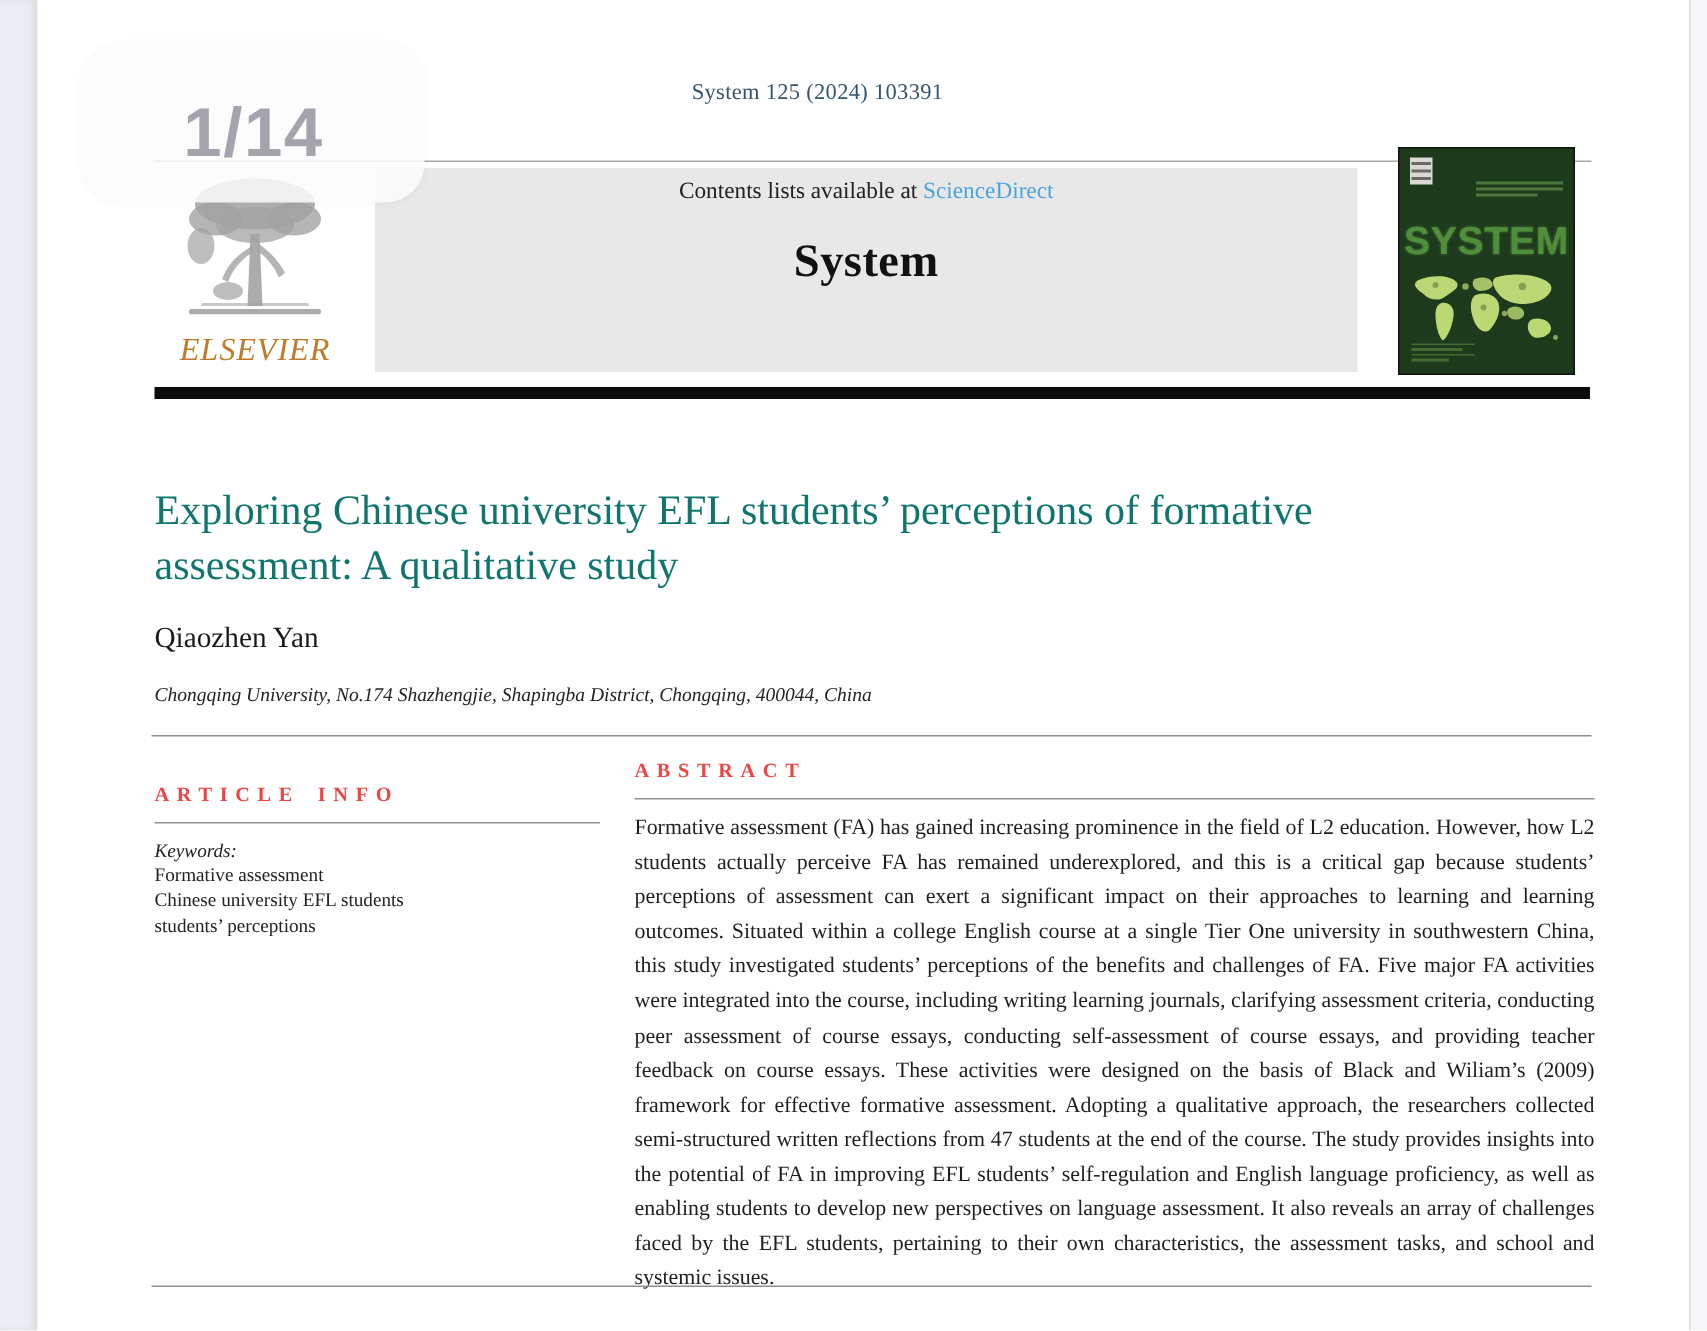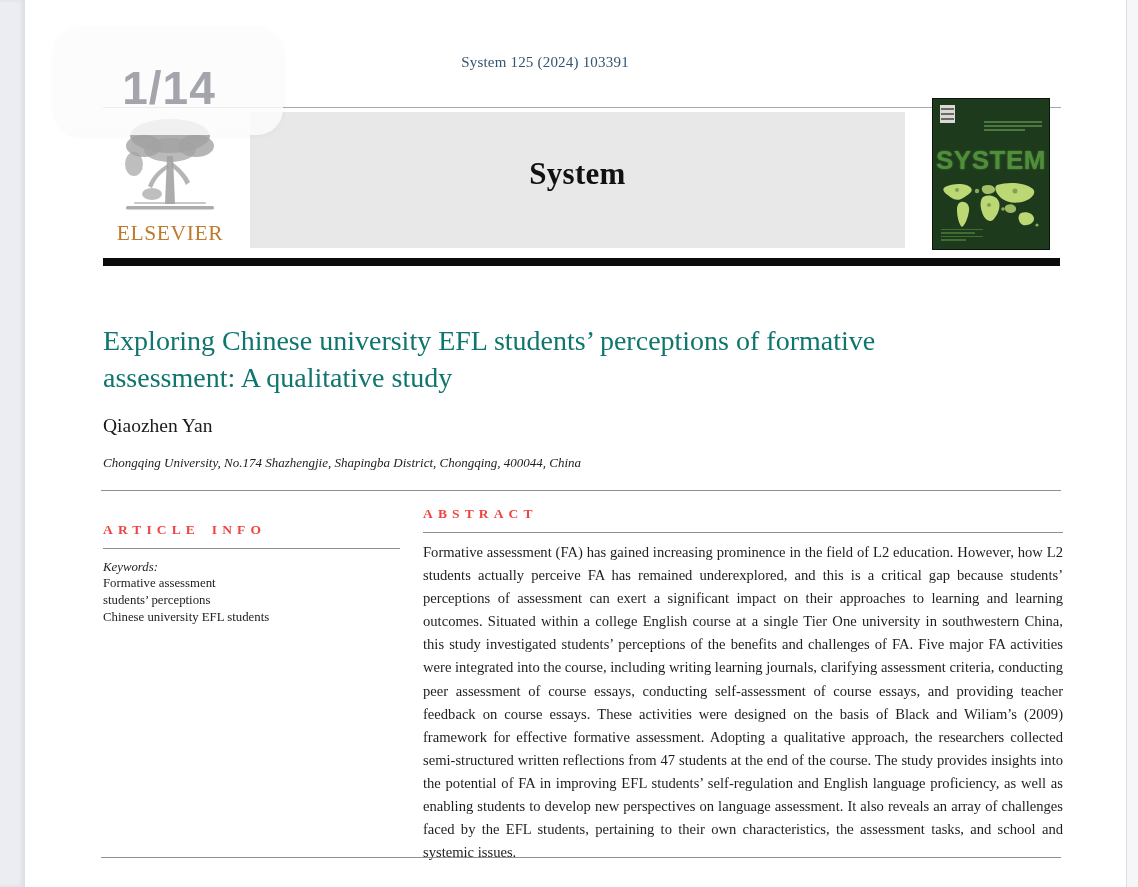--- a/index.html
+++ b/index.html
@@ -45,21 +45,21 @@
   .journal-name{
     position:absolute;left:0;top:44px;width:100%;text-align:center;
     font-size:31px;font-weight:600;color:#111;letter-spacing:0.3px;
   }
   .homepage-line{
     position:absolute;left:0;bottom:8px;width:100%;text-align:center;
     font-family:"Liberation Sans", sans-serif;
     font-size:15px;color:#222;
   }
   .elsevier{
-    position:absolute;left:75px;top:112px;width:140px;height:138px;text-align:center;
+    position:absolute;left:75px;top:112px;width:140px;height:138px;text-align:center;font-style:italic;
   }
   .elsevier svg{display:block;margin:0 auto;}
   .elsevier-word{
     font-size:21.5px;color:#bf7b2b;letter-spacing:0.6px;margin-top:1px;
     font-family:"Liberation Serif", serif;
   }
   .cover{
     position:absolute;left:907px;top:98px;width:116px;height:150px;
     background:#1e3a1c;border:1px solid #0c150b;overflow:hidden;
   }
@@ -155,20 +155,21 @@
           <ellipse cx="34" cy="82" rx="10" ry="6" opacity="0.7"></ellipse>
           <rect x="8" y="94" width="88" height="3.5" rx="1.5" opacity="0.9"></rect>
           <rect x="16" y="90" width="72" height="2" rx="1" opacity="0.6"></rect>
         </g>
       </svg>
     </span>
     <div class="elsevier-word">ELSEVIER</div>
   </div>
 
   <div class="banner">
+    <div class="contents-line"><span>Contents lists available at </span><a>ScienceDirect</a></div>
     <div class="journal-name">System</div>
   </div>
 
   <div class="cover">
     <div class="mini-logo">
         <i></i>
         <i></i>
         <i></i>
       </div>
     <div class="subtitle-lines">
@@ -212,22 +213,22 @@
   <div class="article-author">Qiaozhen Yan</div>
   <div class="article-affiliation">Chongqing University, No.174 Shazhengjie, Shapingba District, Chongqing, 400044, China</div>
 
   <div class="full-rule-top"></div>
 
   <div class="info-col">
     <div class="col-heading">ARTICLE INFO</div>
     <div class="info-rule"></div>
     <div class="keywords-label">Keywords:</div>
     <div class="keyword">Formative assessment</div>
+    <div class="keyword">Chinese university EFL students</div>
     <div class="keyword">students’ perceptions</div>
-    <div class="keyword">Chinese university EFL students</div>
   </div>
 
   <div class="abs-col">
     <div class="col-heading">ABSTRACT</div>
     <div class="abs-rule"></div>
     <div class="abs-text">Formative assessment (FA) has gained increasing prominence in the field of L2 education. However, how L2 students actually perceive FA has remained underexplored, and this is a critical gap because students’ perceptions of assessment can exert a significant impact on their approaches to learning and learning outcomes. Situated within a college English course at a single Tier One university in southwestern China, this study investigated students’ perceptions of the benefits and challenges of FA. Five major FA activities were integrated into the course, including writing learning journals, clarifying assessment criteria, conducting peer assessment of course essays, conducting self-assessment of course essays, and providing teacher feedback on course essays. These activities were designed on the basis of Black and Wiliam’s (2009) framework for effective formative assessment. Adopting a qualitative approach, the researchers collected semi-structured written reflections from 47 students at the end of the course. The study provides insights into the potential of FA in improving EFL students’ self-regulation and English language proficiency, as well as enabling students to develop new perspectives on language assessment. It also reveals an array of challenges faced by the EFL students, pertaining to their own characteristics, the assessment tasks, and school and systemic issues.</div>
   </div>
 
   <div class="full-rule-bottom"></div>
 </div>

